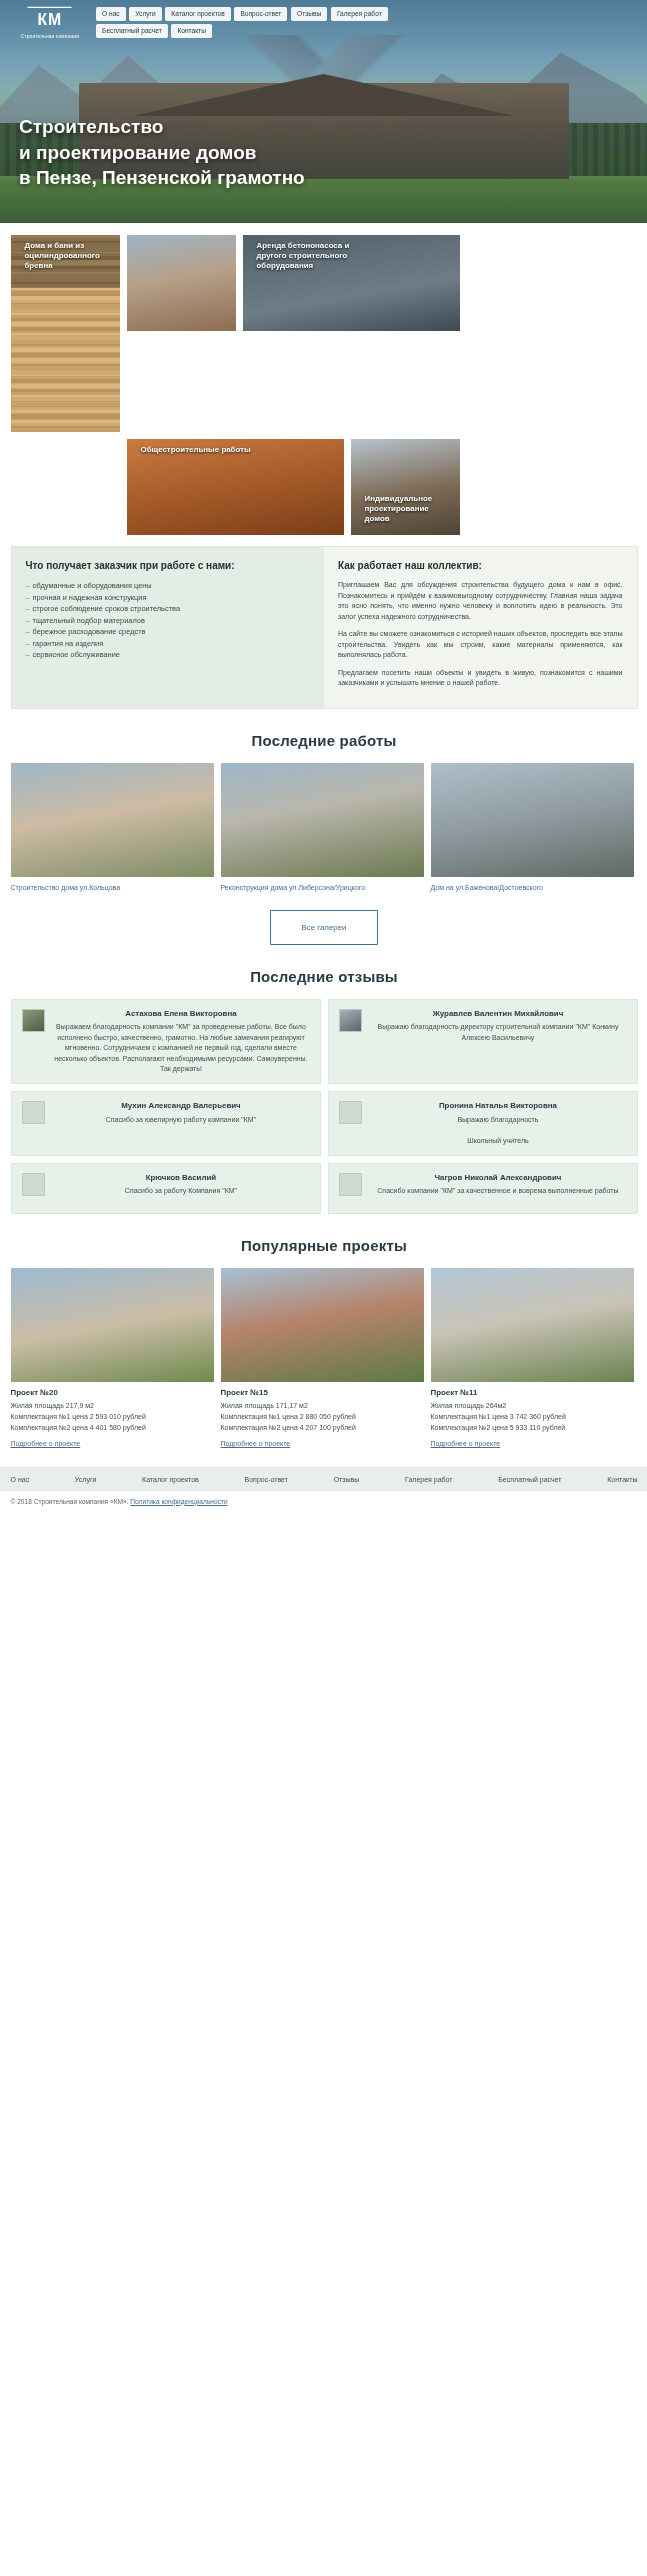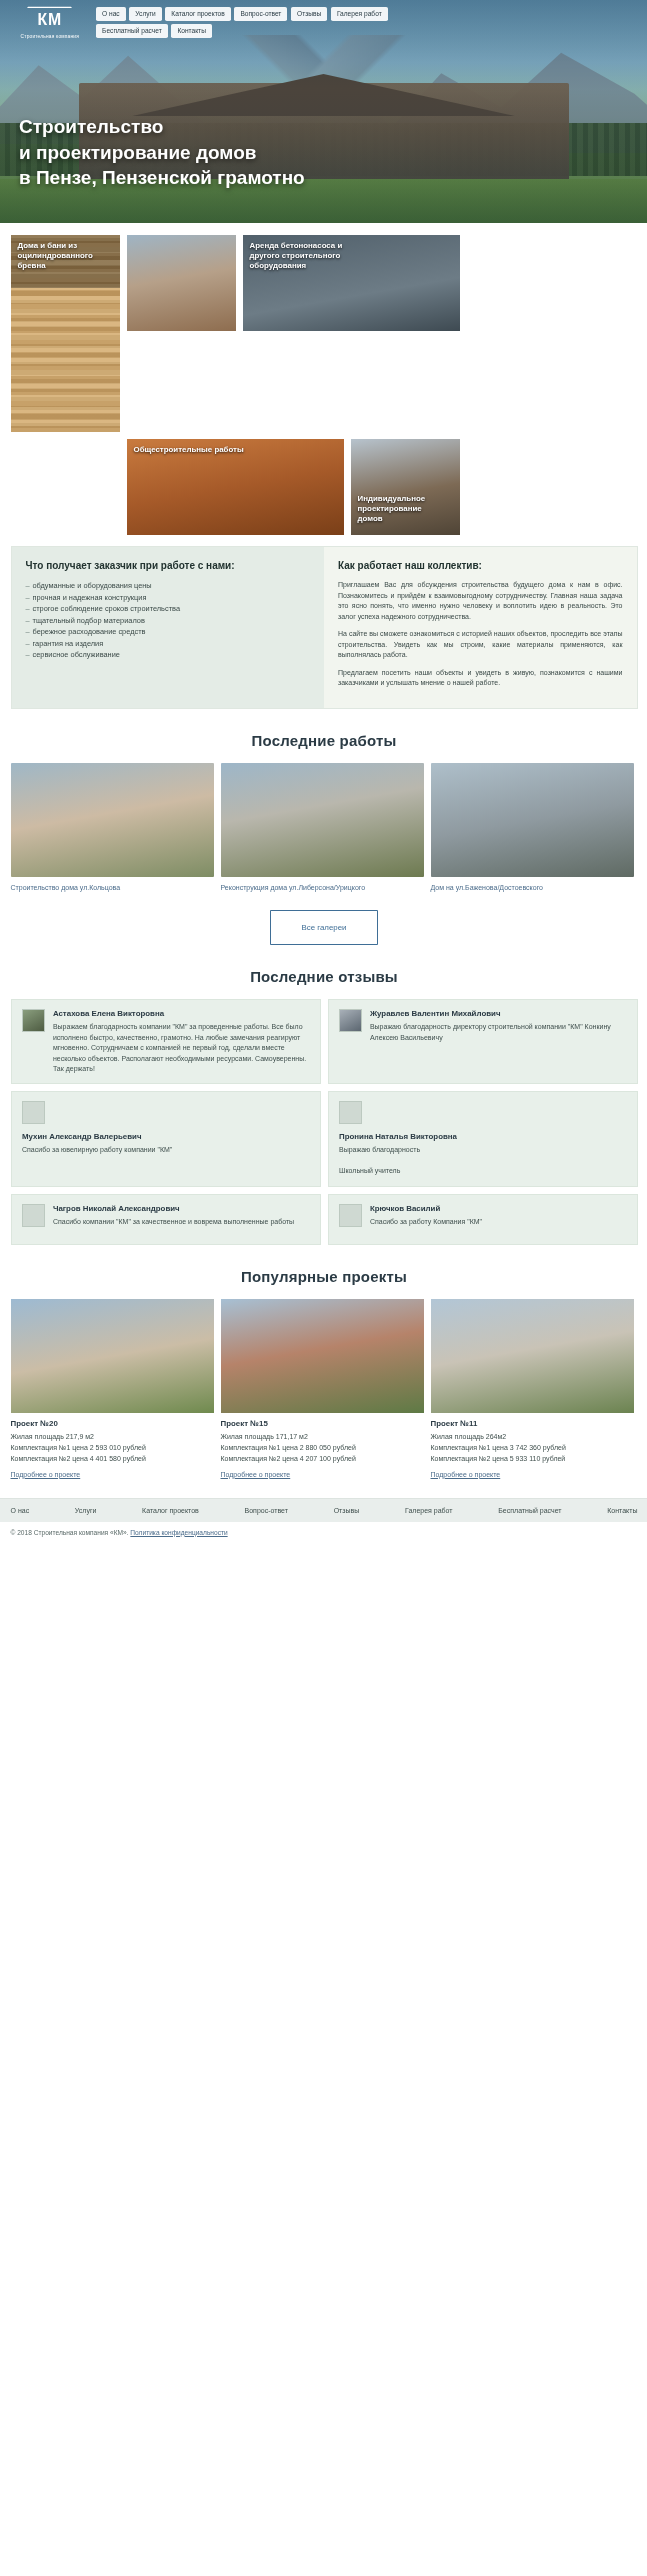--- a/index.html
+++ b/index.html
@@ -69,21 +69,21 @@
     font-size:19px; line-height:1.35; font-weight:bold;
     text-shadow: 0 1.8px 5.3px rgba(0,0,0,.55);
   }
   .hero-title div { white-space:nowrap; }
 
   
   .tiles { padding:12.3px 10.5px 0 10.5px; }
   .tiles-row { display:flex; gap:7px; margin-bottom:7px; }
   .tile { position:relative; overflow:hidden; }
   .tile .cap {
-    position:absolute; left:0; top:0; padding:6.1px 7px; color:#fff;
+    position:absolute; left:7px; top:0; padding:6.1px 7px; color:#fff;
     font-size:7.9px; font-weight:bold; line-height:1.25; text-shadow:0 0.9px 2.6px rgba(0,0,0,.7);
     max-width:92%;
   }
   .tile.big { width:109px; height:197px; background:linear-gradient(170deg,#c8a06a,#8a6a3e 60%,#5d6b3b); }
   .tile.logcabin {
     background:
       linear-gradient(180deg, rgba(0,0,0,.35) 0 53px, rgba(0,0,0,0) 53px),
       repeating-linear-gradient(180deg,#d8b37a 0 6.1px,#c49b60 6.1px 12.3px);
   }
   .tile.mid { width:109px; height:96px; }
@@ -135,26 +135,26 @@
   
   .reviews { padding:0 10.5px; }
   .rev-row { display:flex; gap:7px; margin-bottom:7px; }
   .rev {
     width:313px; background:#e8f0ea; border:0.9px solid #dbe6dd;
     padding:8.8px 10.5px; display:flex; gap:7.9px; align-items:flex-start;
   }
   .rev .ava { width:23px; height:23px; flex:0 0 23px; background:#cfd9d2; border:0.9px solid #bcc9c0; }
   .rev .ava.photo1 { background:linear-gradient(150deg,#8a9e7e,#4e5c42); }
   .rev .ava.photo2 { background:linear-gradient(150deg,#a8b0b8,#5b6670); }
-  .rev .body { flex:1; }
+  .rev .body { flex:1;text-align:center; }
   .rev .name { font-size:7.9px; font-weight:bold; color:#2b3b45; margin-bottom:4.4px; }
   .rev .text { font-size:7px; color:#3f4f4d; line-height:1.5; }
   .rev.tall { min-height:84px; }
   .rev.short { min-height:51px; }
-  .rev.mid { min-height:58px;flex-direction:column; }
+  .rev.mid { min-height:58px; }
 
   
   .projects { display:flex; gap:7px; padding:0 10.5px; }
   .proj { width:203px; }
   .proj .ph { height:114px; }
   .ph-p1 { background: linear-gradient(170deg,#9dbad2 0%, #cbbda6 50%, #6f8a4e 100%); }
   .ph-p2 { background: linear-gradient(170deg,#a7c0d4 0%, #b6836a 45%, #5e7a45 100%); }
   .ph-p3 { background: linear-gradient(170deg,#b2c6d6 0%, #c9c3b6 45%, #6b8350 100%); }
   .proj .pname { font-size:7.9px; font-weight:bold; color:#2b3b45; margin:6.1px 0 4.4px 0; }
   .proj .line { font-size:7px; color:#3f4f4d; line-height:1.55; }
@@ -312,29 +312,29 @@
           <div class="text" style="white-space:pre-line">Выражаю благодарность
 
 Школьный учитель</div>
         </div>
       </div>
     </div>
     <div class="rev-row">
       <div class="rev short">
         <div class="ava"></div>
         <div class="body">
+          <div class="name">Крючков Василий</div>
+          <div class="text">Спасибо за работу Компания "КМ"</div>
+        </div>
+      </div>
+      <div class="rev short">
+        <div class="ava"></div>
+        <div class="body">
           <div class="name">Чагров Николай Александрович</div>
           <div class="text">Спасибо компании "КМ" за качественное и воврема выполненные работы</div>
-        </div>
-      </div>
-      <div class="rev short">
-        <div class="ava"></div>
-        <div class="body">
-          <div class="name">Крючков Василий</div>
-          <div class="text">Спасибо за работу Компания "КМ"</div>
         </div>
       </div>
     </div>
   </div>
 
   <div class="sec-title">Популярные проекты</div>
   <div class="projects">
     <div class="proj">
       <div class="ph ph-p1"></div>
       <div class="pname">Проект №20</div>

